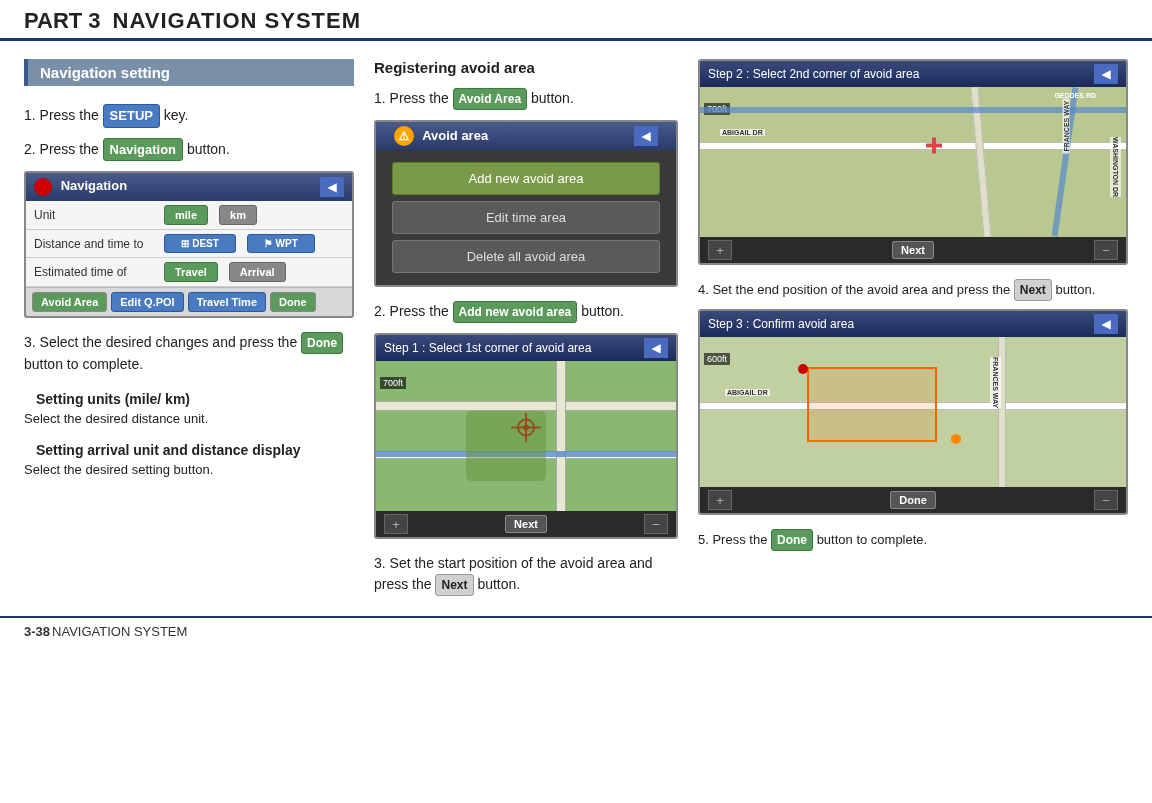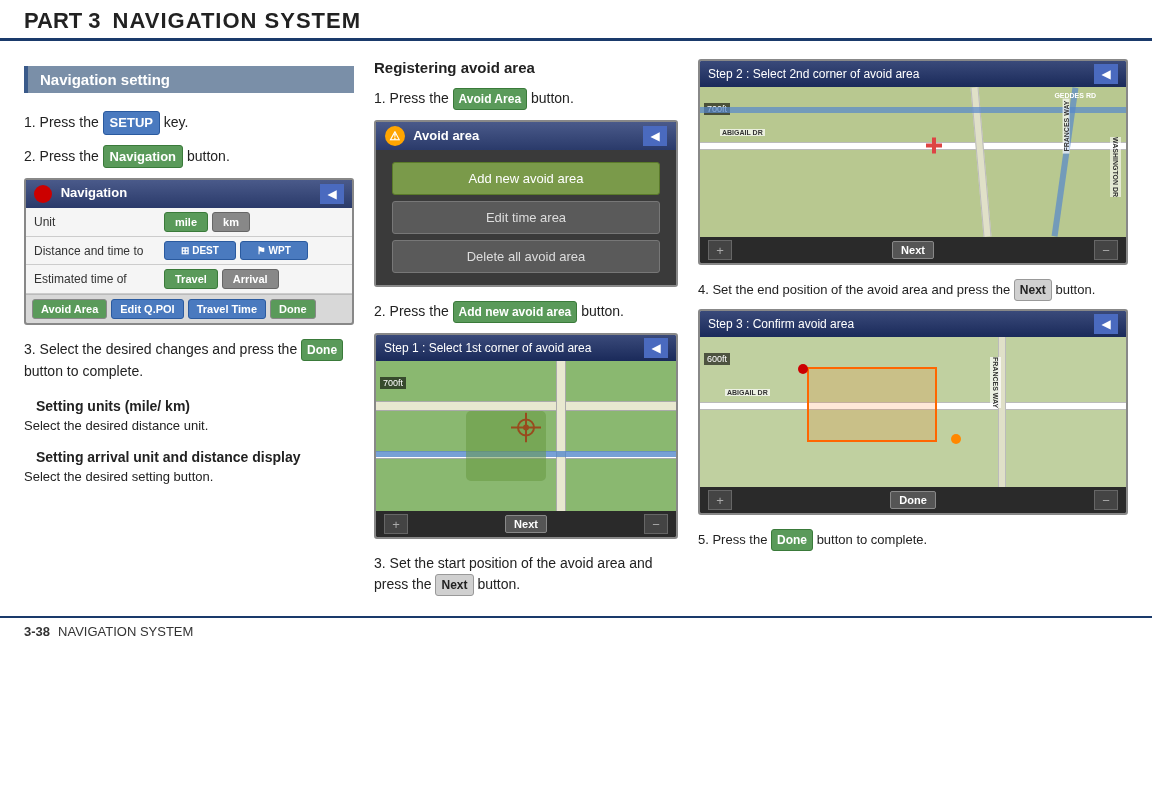--- a/index.html
+++ b/index.html
@@ -48,21 +48,20 @@
 
     
     .section-heading-box {
       background: #7a8fa8;
       color: #fff;
       font-weight: bold;
       font-size: 15px;
       padding: 5px 12px;
       margin-bottom: 18px;
       border-left: 4px solid #3a5a8a;
-      margin-top: 7px;
     }
 
     .step-text {
       font-size: 14px;
       color: #222;
       margin-bottom: 10px;
       line-height: 1.5;
     }
 
     .inline-btn {
@@ -162,21 +161,21 @@
       padding: 4px 8px;
       background: #f5f5f5;
     }
     .nav-row-label {
       font-size: 12px;
       color: #333;
       width: 130px;
     }
     .nav-btn-group {
       display: flex;
-      gap: 4px;
+      gap: 11px;
     }
     .nav-btn {
       padding: 3px 10px;
       font-size: 11px;
       font-weight: bold;
       border-radius: 3px;
       border: 1px solid #888;
       cursor: pointer;
     }
     .nav-btn-green {
@@ -237,21 +236,21 @@
       background: #2a2a2a;
       border-radius: 3px;
       margin-bottom: 14px;
       overflow: hidden;
     }
     .avoid-screen-header {
       background: linear-gradient(to bottom, #4a5a8a, #2a3a6a);
       color: #fff;
       font-size: 13px;
       font-weight: bold;
-      padding: 4px 9px;
+      padding: 4px 18px;
       display: flex;
       align-items: center;
       justify-content: space-between;
     }
     .avoid-icon {
       width: 20px;
       height: 20px;
       background: #ffa500;
       border-radius: 50%;
       display: inline-flex;
@@ -374,21 +373,21 @@
     }
 
     
     .page-footer {
       border-top: 2px solid #1a3a6b;
       padding: 6px 24px;
       font-size: 13px;
       color: #333;
       display: flex;
       align-items: center;
-      gap: 8px;
+      gap: 2px;
     }
     .footer-page {
       font-weight: bold;
     }
 
     
     .map1-bg {
       background: #8ab870;
       width: 100%;
       height: 150px;

